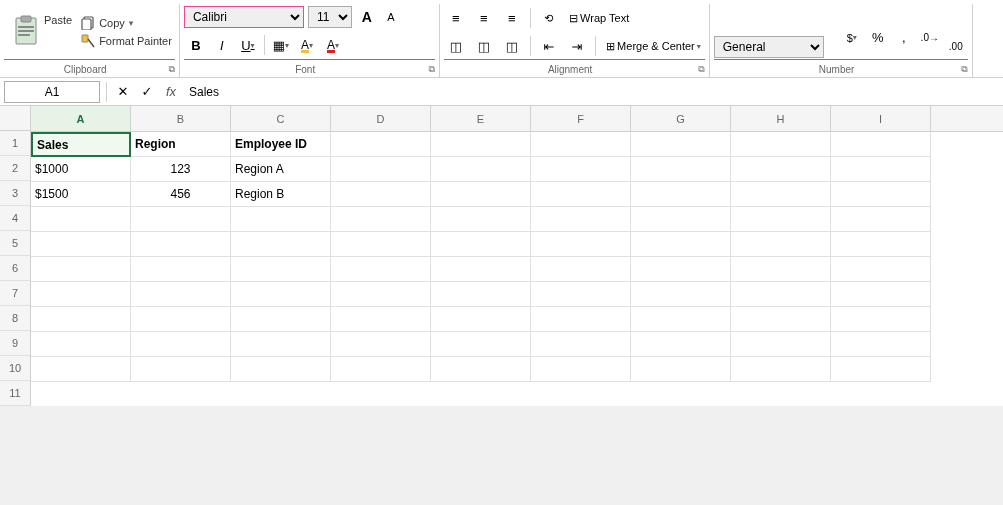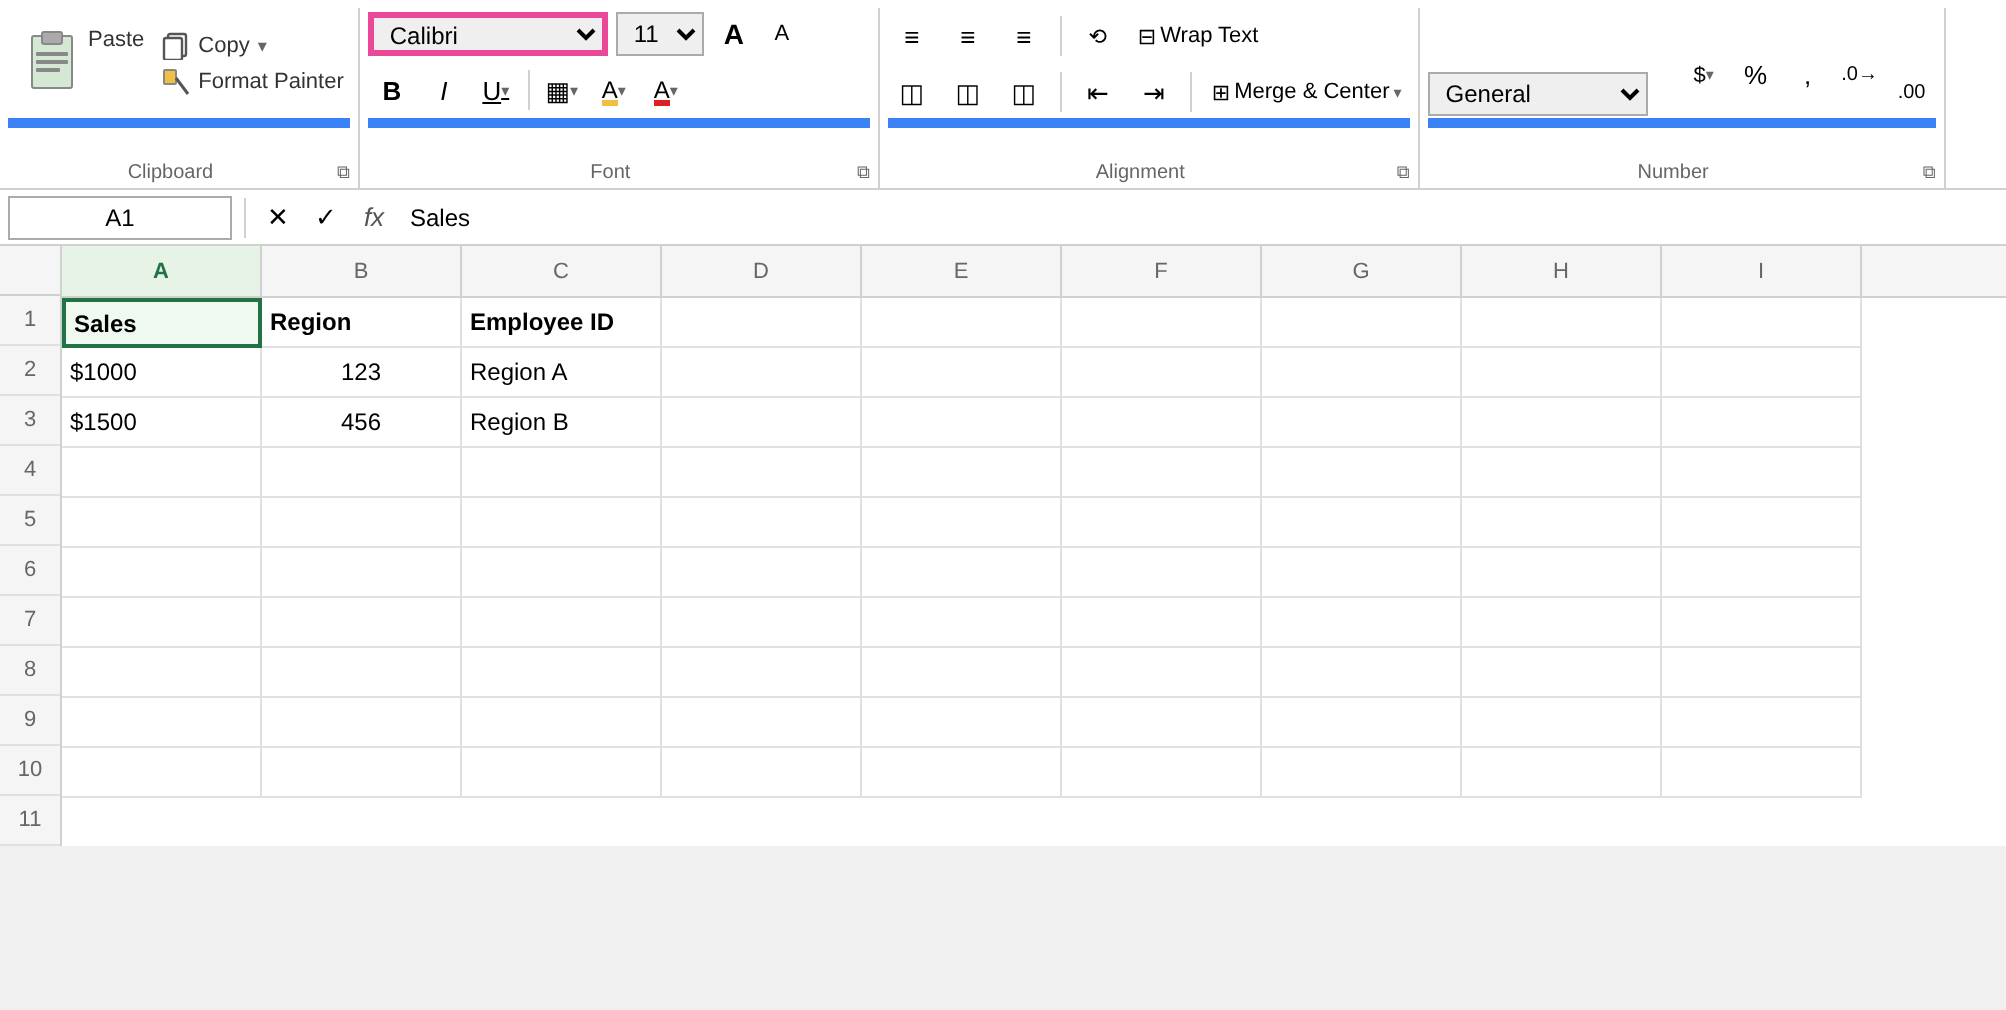--- a/index.html
+++ b/index.html
@@ -25,21 +25,21 @@
     .font-top-row {
       display: flex;
       align-items: center;
       gap: 4px;
       margin-bottom: 3px;
     }
     .font-name-select {
       width: 120px;
       height: 22px;
       font-size: 12px;
-      border: 3px solid #ec4899;
+      border: 1px solid #ec4899;
       padding: 1px 4px;
     }
     .font-size-select {
       width: 44px;
       height: 22px;
       font-size: 12px;
       border: 1px solid #ababab;
       padding: 1px 4px;
     }
     .grow-shrink {
@@ -119,21 +119,21 @@
     .formula-bar {
       display: flex;
       align-items: center;
       background: #fff;
       border-bottom: 1px solid #d0d0d0;
       height: 28px;
       padding: 0 4px;
       gap: 4px;
     }
     .cell-ref-box {
-      width: 112px;
+      width: 96px;
       height: 22px;
       border: 1px solid #ababab;
       padding: 1px 4px;
       font-size: 12px;
       text-align: center;
     }
     .formula-separator {
       width: 1px;
       height: 20px;
       background: #d0d0d0;
@@ -276,23 +276,23 @@
     .ribbon-group-body {
       flex: 1;
       display: flex;
       align-items: center;
       gap: 2px;
     }
     .ribbon-group-label {
       font-size: 10px;
       color: #666;
       text-align: center;
-      padding: 17px 0 2px 0;
+      padding: 4px 0 2px 0;
       margin-top: 1px;
-      border-top: 5px solid #3b82f6;
+      border-top: 1px solid #3b82f6;
       display: flex;
       align-items: center;
       justify-content: center;
       gap: 2px;
     }
     .dialog-launcher {
       cursor: pointer;
       color: #666;
       font-size: 9px;
     }

